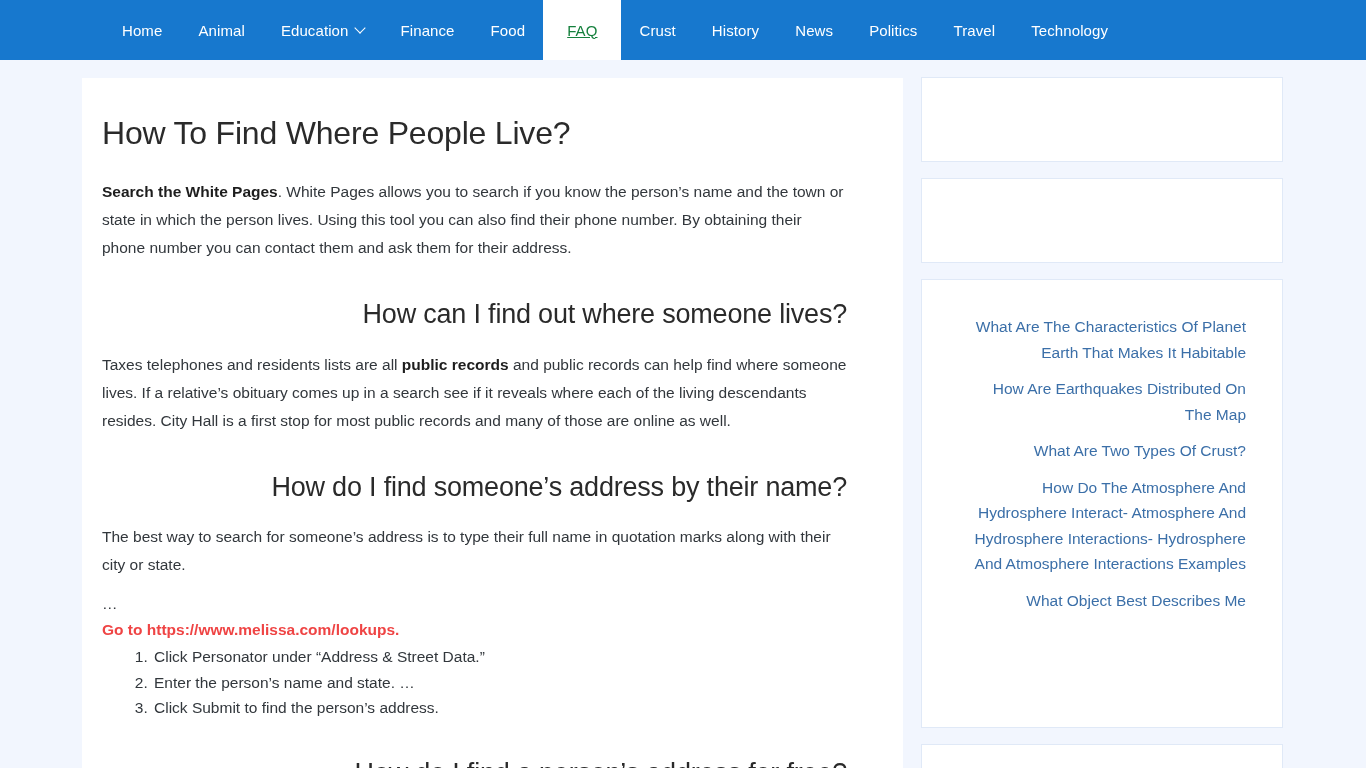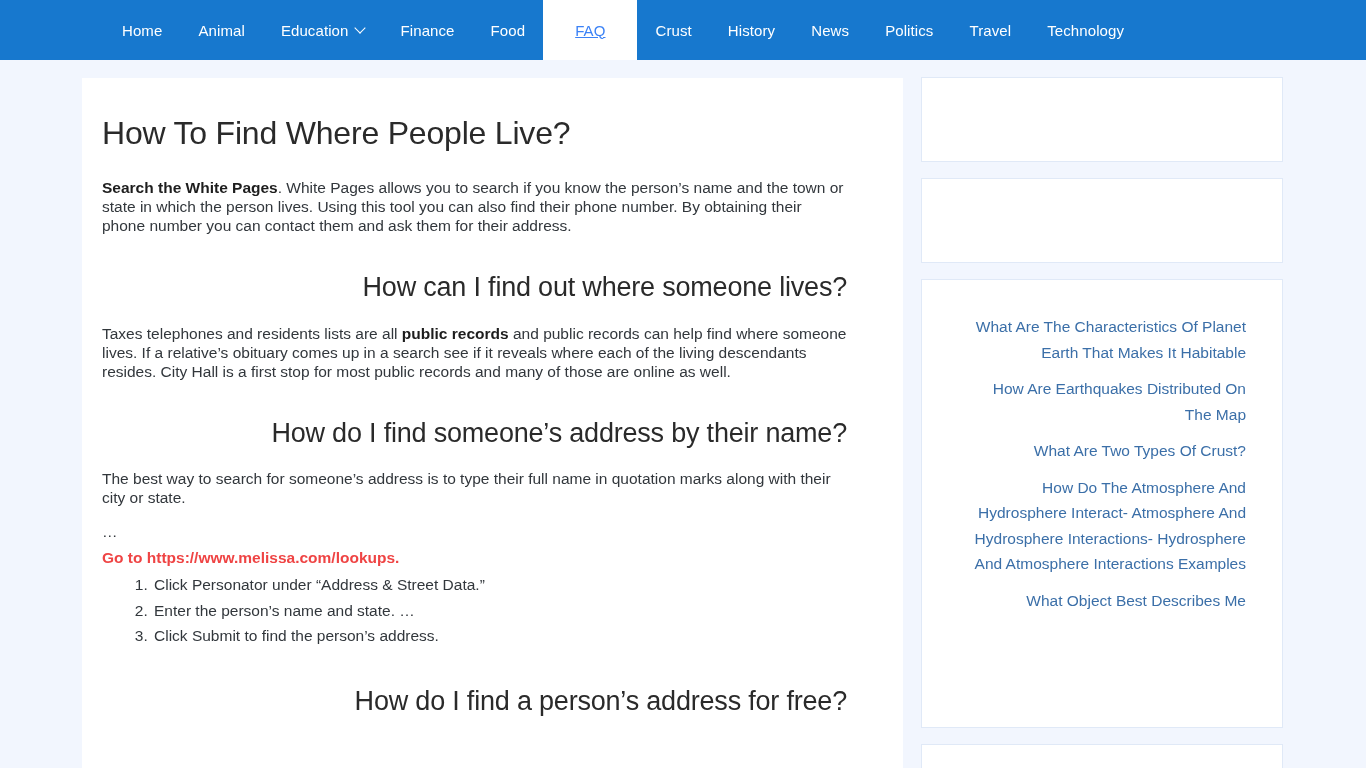--- a/index.html
+++ b/index.html
@@ -36,22 +36,22 @@
     color: #ffffff;
     font-size: 15px;
     line-height: 1;
     letter-spacing: 0.1px;
     cursor: pointer;
     white-space: nowrap;
     text-decoration: none;
   }
   .nav-item.active {
     background: #ffffff;
-    color: #3b82f6;
-    padding: 0 32px;
+    color: #15803d;
+    padding: 0 24px;
     text-decoration: underline;
   }
   .nav-label { display: inline-block; }
   .chevron-down {
     display: inline-block;
     width: 9px;
     height: 9px;
     position: relative;
     top: -2px;
   }
@@ -100,21 +100,21 @@
     font-size: 27px;
     font-weight: 400;
     color: #2a2a2a;
     margin: 36px 0 20px 0;
     line-height: 1.2;
     letter-spacing: -0.2px;
     text-align: right;
   }
   p.body-text {
     font-size: 15.5px;
-    line-height: 19px;
+    line-height: 28px;
     color: #32373c;
     margin: 0 0 8px 0;
   }
   p.body-text b, .bold { font-weight: 700; color: #1d1d1d; }
   .ellipsis-line {
     font-size: 15.5px;
     line-height: 25.5px;
     color: #32373c;
     margin: 12px 0 0 0;
   }

